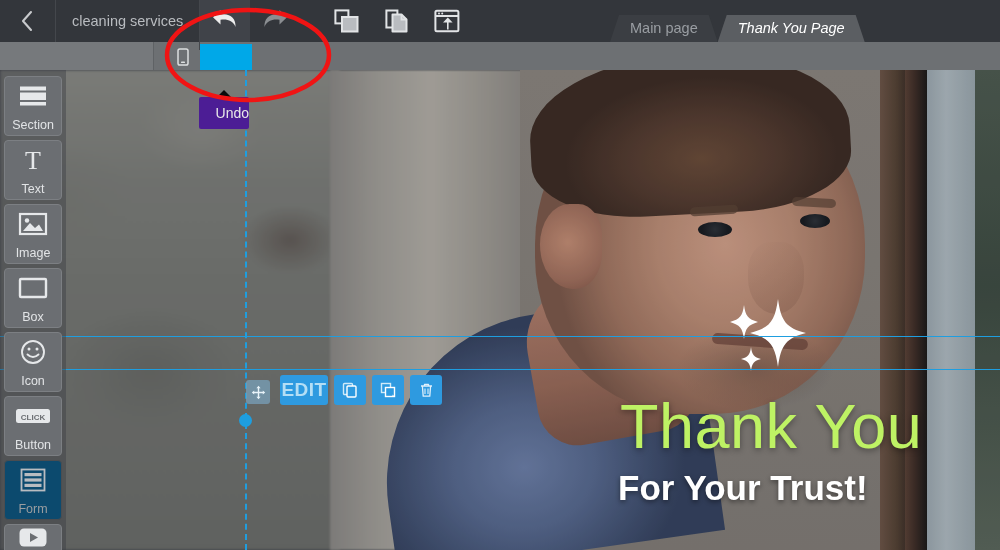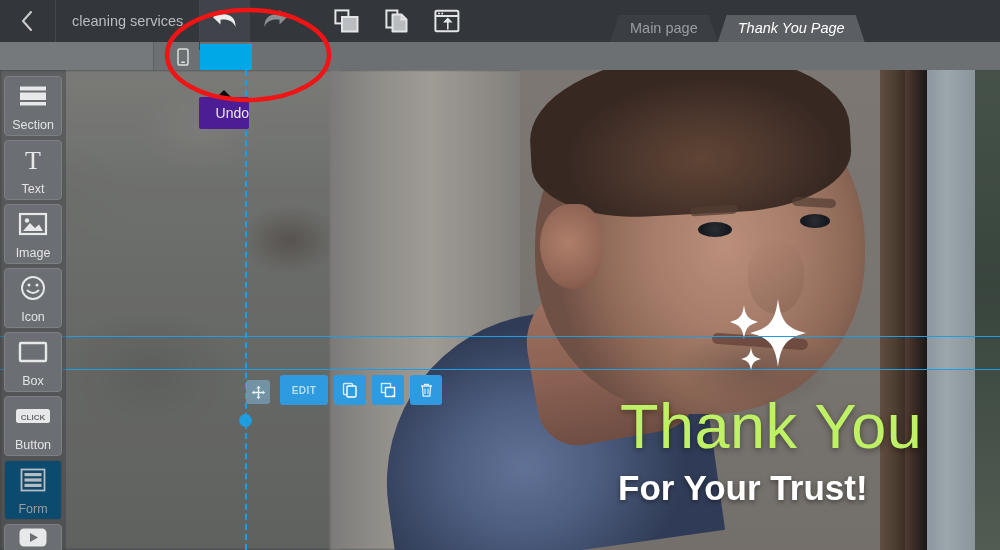--- a/index.html
+++ b/index.html
@@ -120,21 +120,21 @@
   .anchor-dot{position:absolute;left:239px;top:344px;width:13px;height:13px;border-radius:50%;
      background:#1e9ee0;z-index:23;}
   .move-handle{position:absolute;left:246px;top:310px;width:24px;height:24px;border-radius:3px;
      background:rgba(120,160,185,.75);display:flex;align-items:center;justify-content:center;
      cursor:move;z-index:24;}
 
   
   .el-toolbar{position:absolute;left:280px;top:305px;height:30px;display:flex;gap:6px;z-index:25;}
   .el-btn{height:30px;background:#2e9ae0;border-radius:3px;display:flex;align-items:center;
      justify-content:center;cursor:pointer;color:#9fd6f4;}
-  .el-btn.edit{width:48px;font-size:10px;font-weight:bold;letter-spacing:.4px;color:#b4def5;}
+  .el-btn.edit{width:48px;font-size:19px;font-weight:bold;letter-spacing:.4px;color:#b4def5;}
   .el-btn.icn{width:32px;}
 
   
   .sidebar{position:absolute;left:0;top:70px;width:66px;height:480px;z-index:30;
      background:rgba(60,63,68,.45);padding-top:6px;}
   .sb-item{width:56px;height:58px;margin:0 auto 4px;background:#6b6e72;border:1px solid #7c7f83;
      border-radius:4px;display:flex;flex-direction:column;align-items:center;justify-content:center;
      cursor:pointer;}
   .sb-item.sel{background:#0c4a6e;border-color:#4a4d51;}
   .sb-item .sb-ico{height:30px;display:flex;align-items:center;justify-content:center;}
@@ -259,37 +259,37 @@
           <rect x="2" y="2" width="26" height="20" fill="none" stroke="#e6e8ea" stroke-width="2.2"></rect>
           <circle cx="9" cy="8.5" r="2.2" fill="#e6e8ea"></circle>
           <path d="M5 19 L12 11 L17 16 L21 12.5 L25 19 Z" fill="#e6e8ea"></path>
         </svg>
       </span>
       <span class="sb-lbl">Image</span>
     </div>
 
     <div class="sb-item">
       <span class="sb-ico">
+        <svg width="30" height="22" viewBox="0 0 30 22">
+          <rect x="2" y="2" width="26" height="18" rx="1" fill="none" stroke="#e6e8ea" stroke-width="2.4"></rect>
+        </svg>
+      </span>
+      <span class="sb-lbl">Box</span>
+    </div>
+
+    <div class="sb-item">
+      <span class="sb-ico">
         <svg width="26" height="26" viewBox="0 0 26 26">
           <circle cx="13" cy="13" r="11" fill="none" stroke="#e6e8ea" stroke-width="1.9"></circle>
           <circle cx="9" cy="10" r="1.5" fill="#e6e8ea"></circle>
           <circle cx="17" cy="10" r="1.5" fill="#e6e8ea"></circle>
           <path d="M7.5 15.5 Q13 20.5 18.5 15.5" fill="none" stroke="#e6e8ea" stroke-width="1.9" stroke-linecap="round"></path>
         </svg>
       </span>
       <span class="sb-lbl">Icon</span>
-    </div>
-
-    <div class="sb-item">
-      <span class="sb-ico">
-        <svg width="30" height="22" viewBox="0 0 30 22">
-          <rect x="2" y="2" width="26" height="18" rx="1" fill="none" stroke="#e6e8ea" stroke-width="2.4"></rect>
-        </svg>
-      </span>
-      <span class="sb-lbl">Box</span>
     </div>
 
     <div class="sb-item">
       <span class="sb-ico">
         <svg width="36" height="18" viewBox="0 0 36 18">
           <rect x="1" y="2" width="34" height="14" rx="2.5" fill="#e6e8ea"></rect>
           <text x="18" y="12.6" font-family="Liberation Sans, sans-serif" font-size="8" font-weight="bold" fill="#6b6e72" text-anchor="middle">CLICK</text>
         </svg>
       </span>
       <span class="sb-lbl">Button</span>

